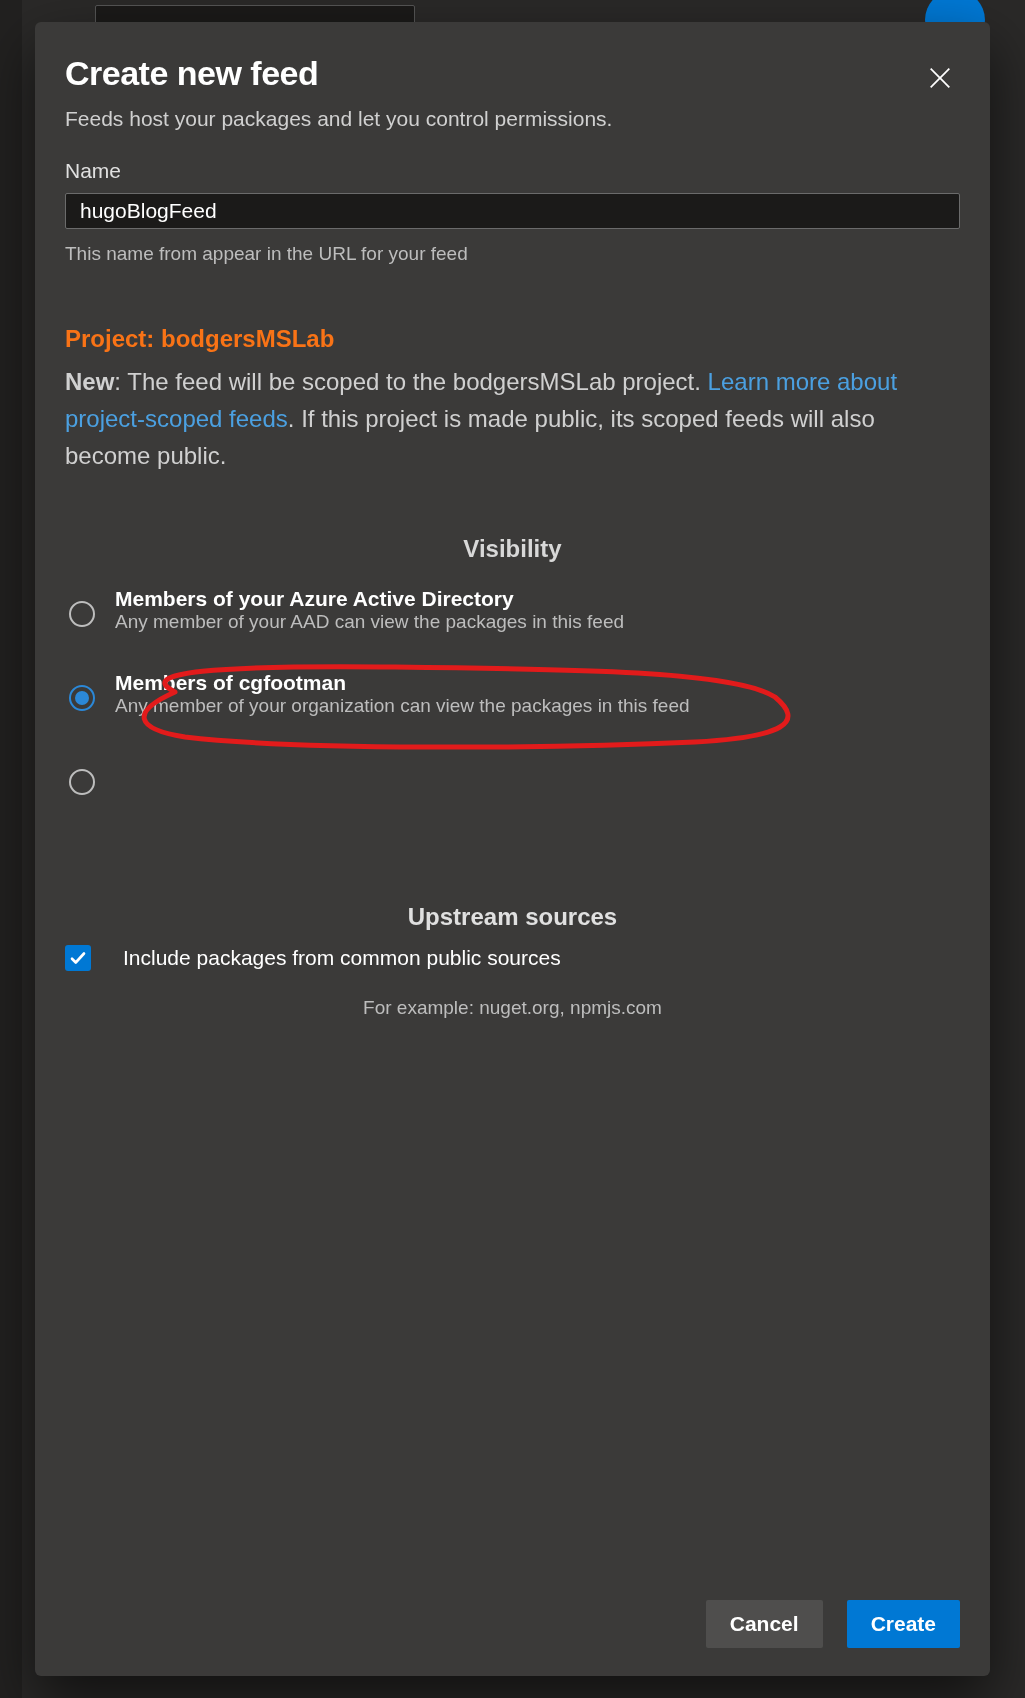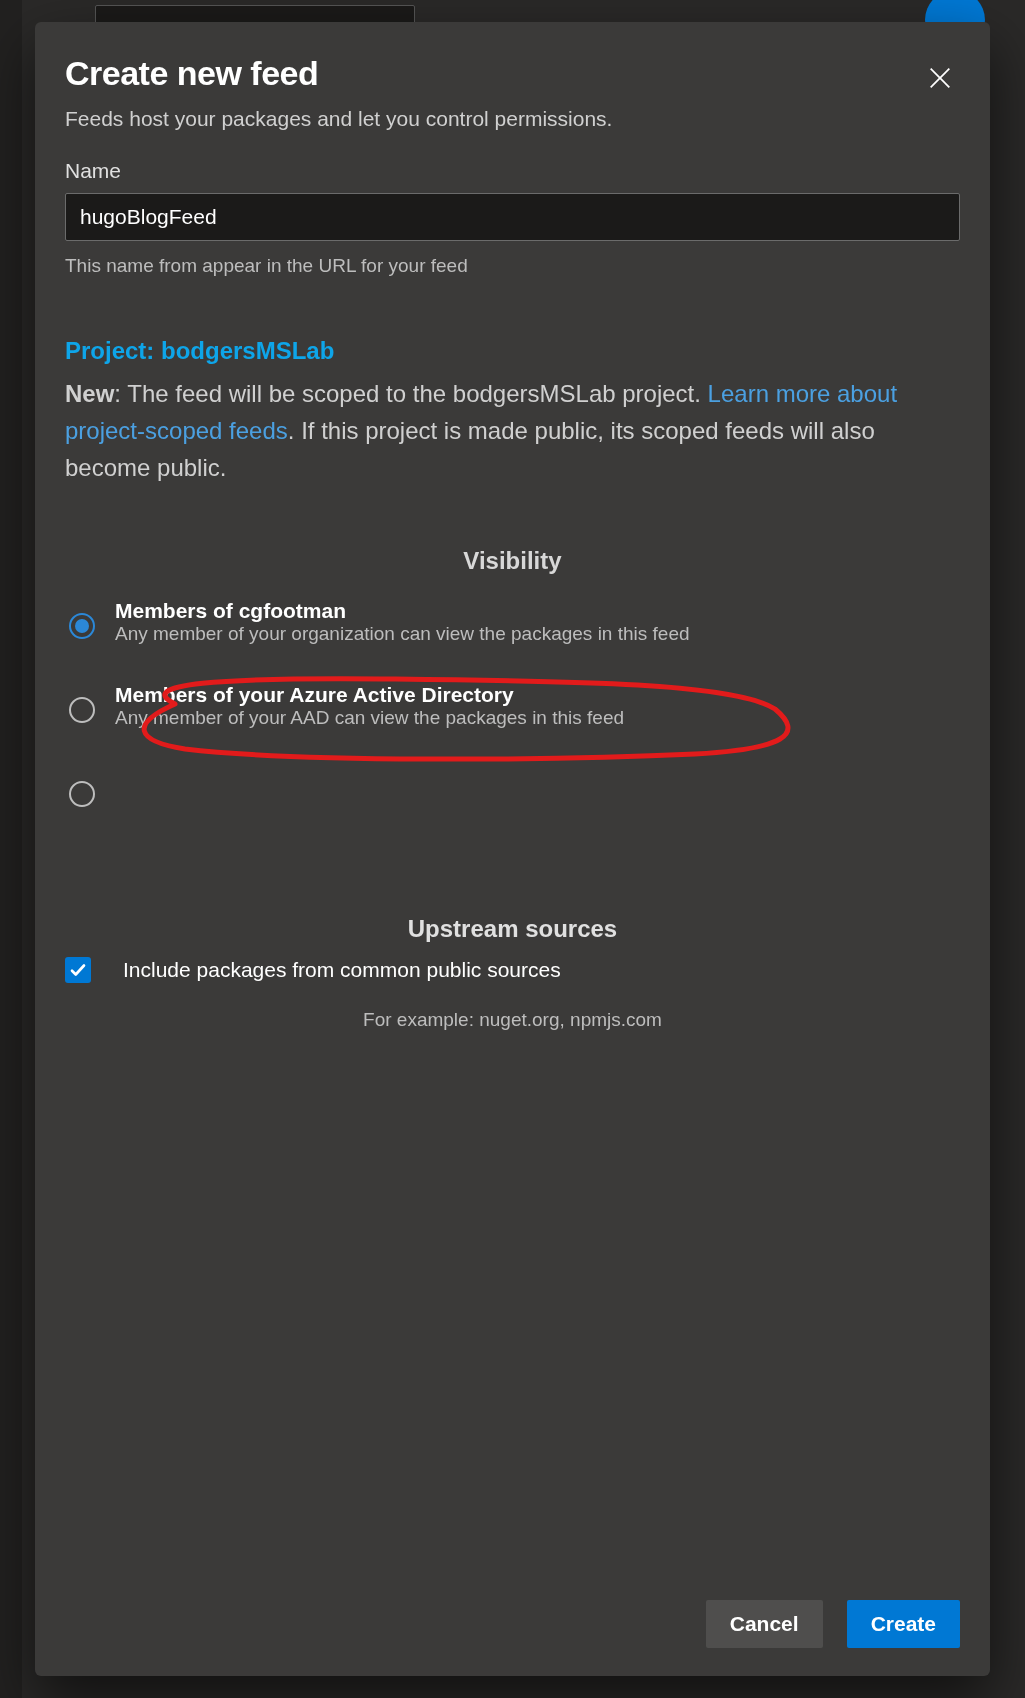--- a/index.html
+++ b/index.html
@@ -91,34 +91,34 @@
     margin-bottom: 10px;
   }
   .text-input {
     width: 100%;
     background: #1b1a19;
     border: 1px solid #6b6b6b;
     border-radius: 2px;
     color: #fff;
     font-size: 21px;
     padding: 10px 14px;
-    height: 48px;
+    height: 36px;
   }
   .helper {
     font-size: 19px;
     color: #bdbdbd;
     margin-top: 14px;
   }
   .section {
     margin-top: 60px;
   }
   .section-title {
     font-size: 24px;
     font-weight: 700;
-    color: #0ea5e9;
+    color: #f97316;
   }
   .section-desc {
     font-size: 24px;
     color: #d0d0d0;
     margin-top: 10px;
     line-height: 1.55;
   }
   .section-desc b { font-weight: 700; }
   .section-desc a {
     color: #4ba0e1;
@@ -261,35 +261,35 @@
       <div class="section-title">Project: bodgersMSLab</div>
       <p class="section-desc">
         <b>New</b><span>: The feed will be scoped to the bodgersMSLab project. </span><a href="#">Learn more about project-scoped feeds</a><span>. If this project is made public, its scoped feeds will also become public.</span>
       </p>
     </div>
 
     <div class="section">
       <div class="section-title-vis">Visibility</div>
       <div class="radio-group">
 
+        <label class="radio-item">
+          <span class="radio-outer"></span>
+          <span class="radio-text">
+            <span class="radio-title">Members of your Azure Active Directory</span><br>
+            <span class="radio-desc">Any member of your AAD can view the packages in this feed</span>
+          </span>
+        </label>
+
         <label class="radio-item selected">
           <span class="radio-outer">
               <span class="radio-inner"></span>
             </span>
           <span class="radio-text">
             <span class="radio-title">Members of cgfootman</span><br>
             <span class="radio-desc">Any member of your organization can view the packages in this feed</span>
-          </span>
-        </label>
-
-        <label class="radio-item">
-          <span class="radio-outer"></span>
-          <span class="radio-text">
-            <span class="radio-title">Members of your Azure Active Directory</span><br>
-            <span class="radio-desc">Any member of your AAD can view the packages in this feed</span>
           </span>
         </label>
 
         <svg class="annotation" style="left:30px; top:80px; width:710px; height:100px;" viewBox="0 0 710 100">
           <path d="M 80 35 C 40 15, 120 8, 300 10 C 480 12, 640 14, 680 40 C 710 65, 690 80, 600 85 C 450 92, 200 93, 90 80 C 40 72, 35 55, 80 35 Z" fill="none" stroke="#e21b1b" stroke-width="5" stroke-linecap="round" stroke-linejoin="round"></path>
         </svg>
 
         <label class="radio-item">
           <span class="radio-outer"></span>
         </label>

